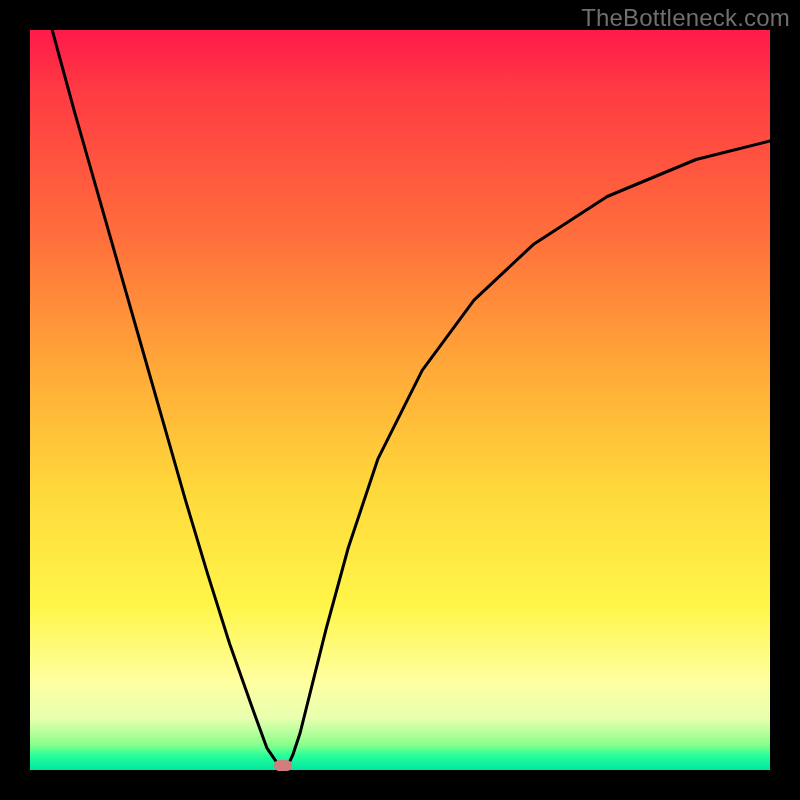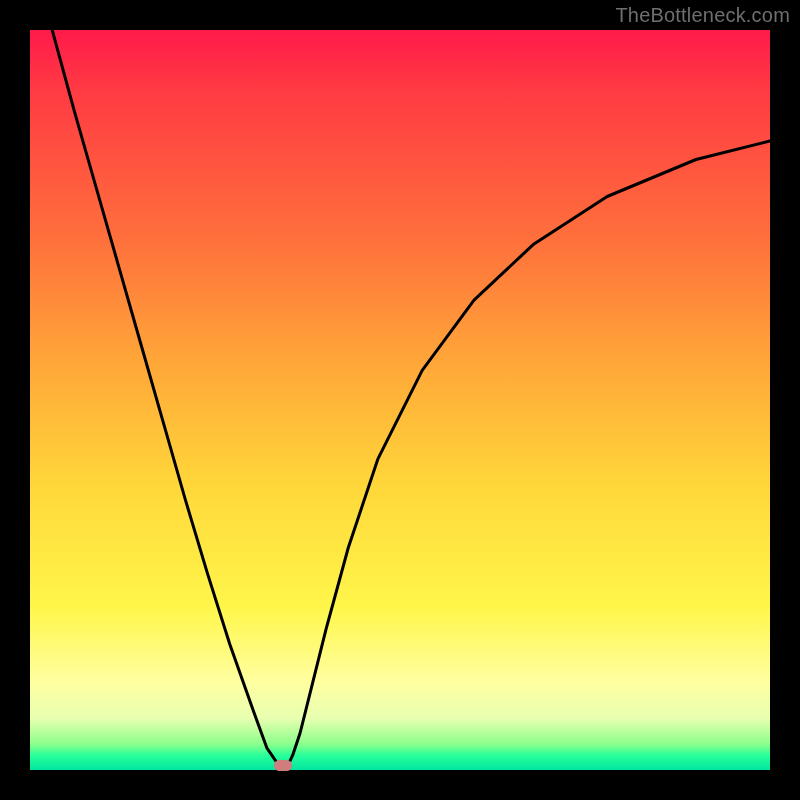--- a/index.html
+++ b/index.html
@@ -60,21 +60,21 @@
     width: 18px;
     height: 11px;
     background: #cf7d7d;
     border-radius: 6px;
   }
   .watermark {
     position: absolute;
     top: 4px;
     right: 10px;
     color: #6f6f6f;
-    font-size: 20px;
+    font-size: 24px;
     font-weight: 500;
     letter-spacing: 0.2px;
   }
 </style>
 </head>
 <body>
 
 <div class="watermark">TheBottleneck.com</div>
 
 <div class="frame">

